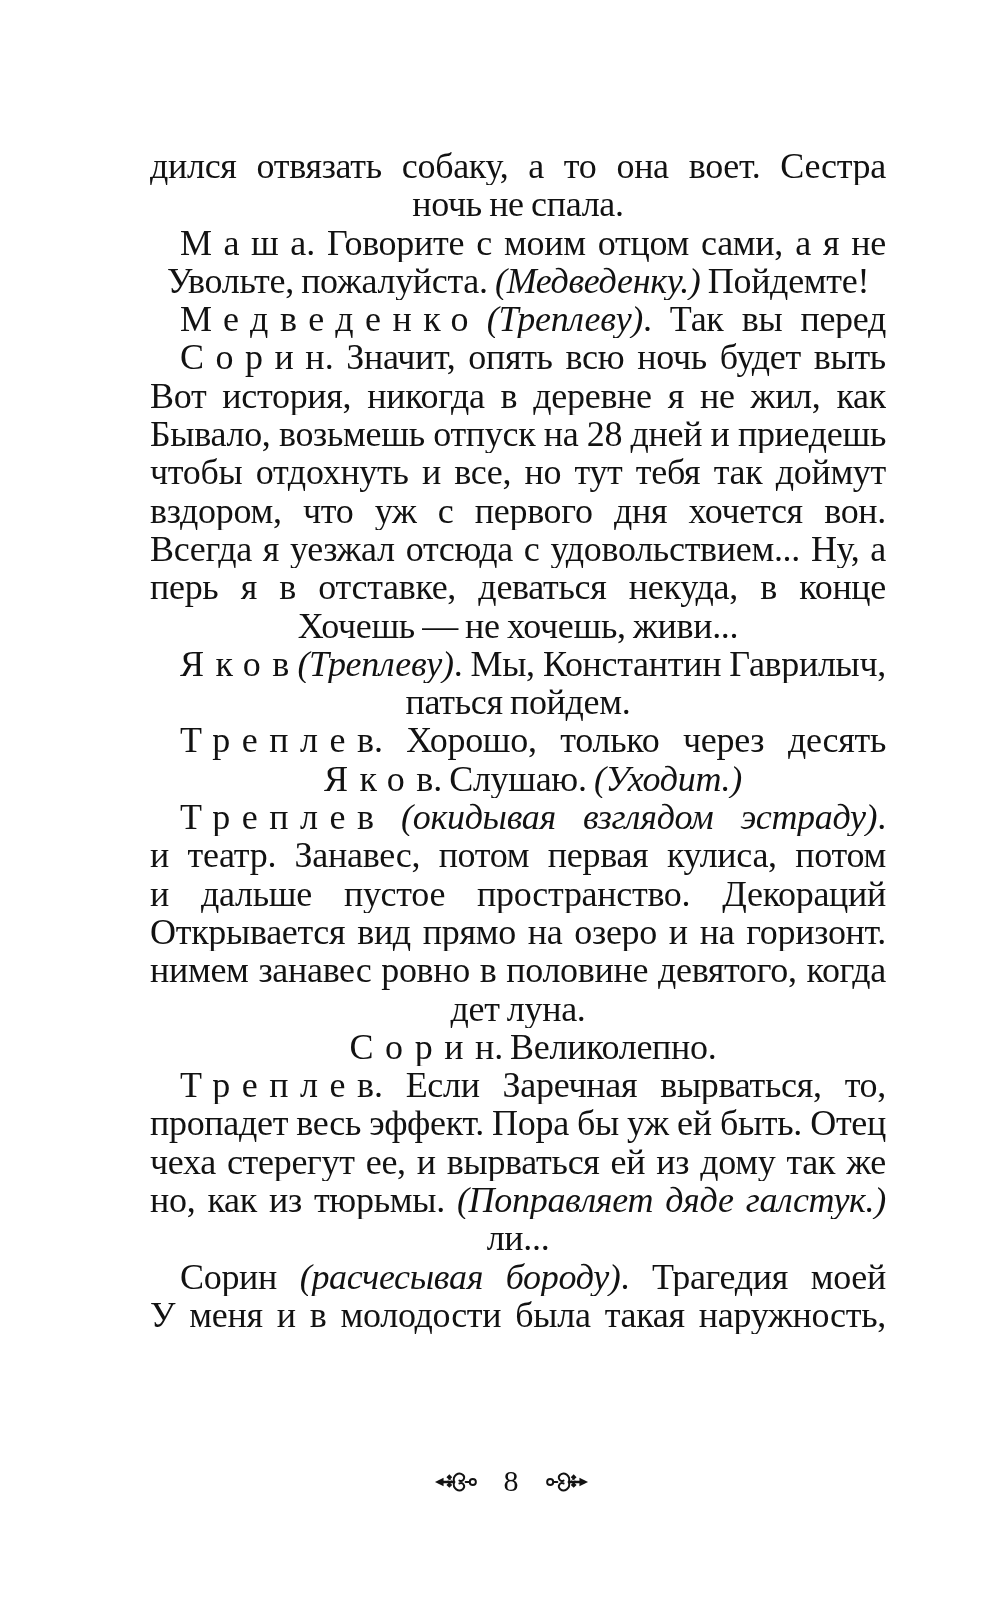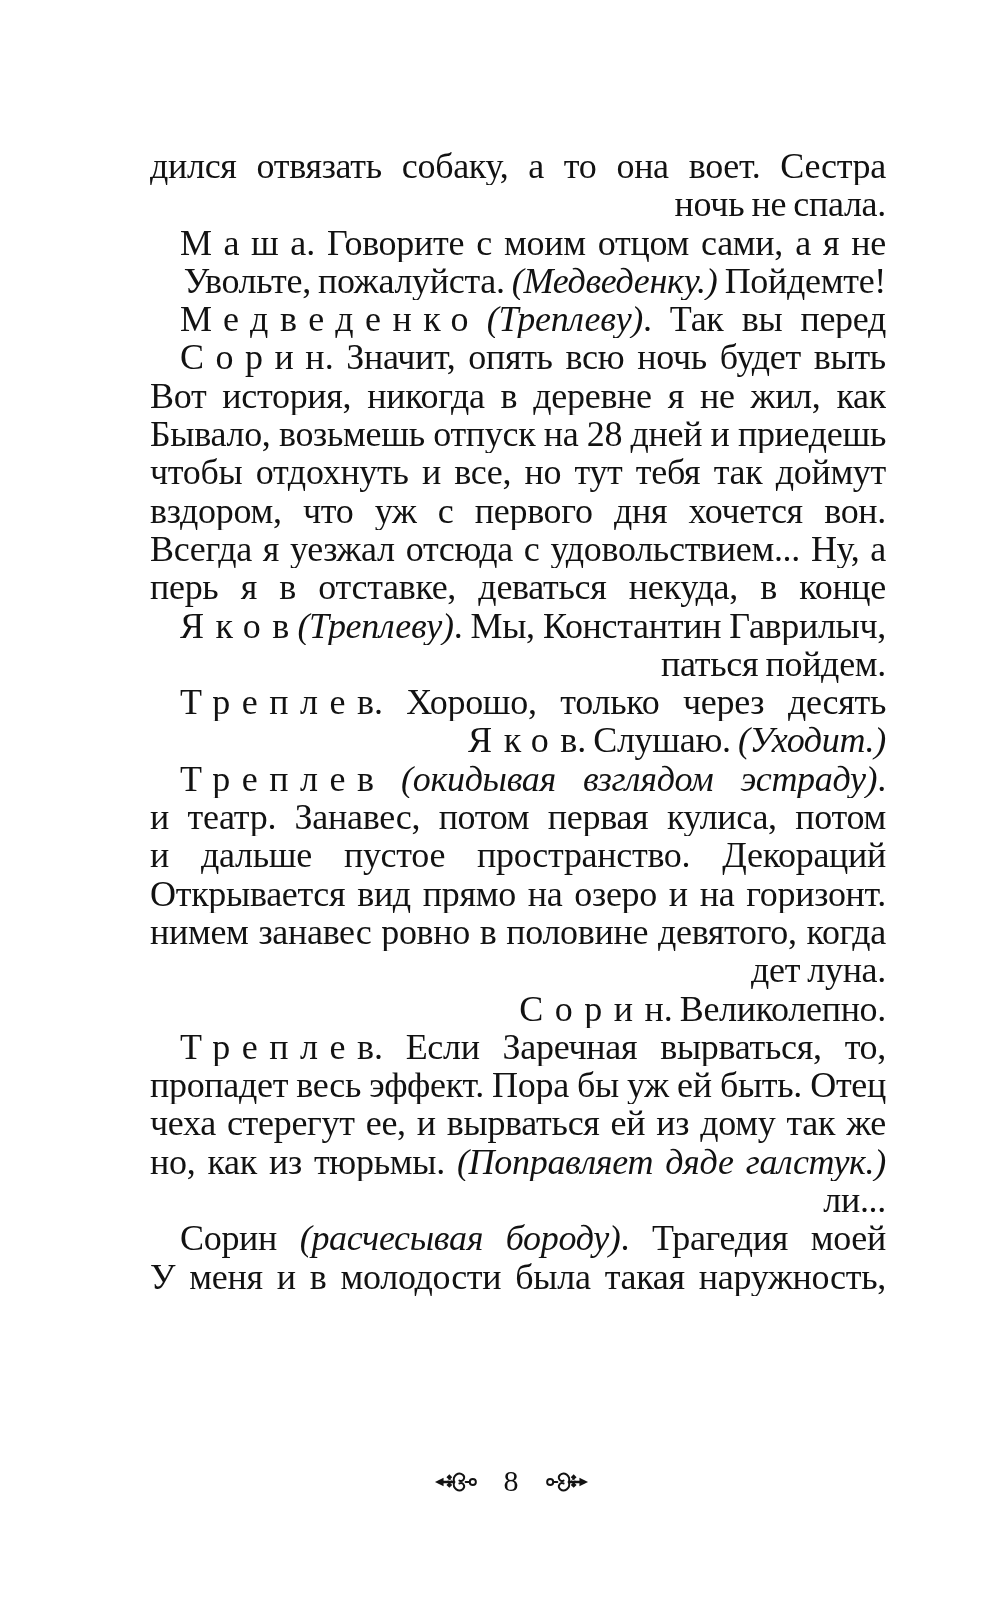--- a/index.html
+++ b/index.html
@@ -22,21 +22,21 @@
     font-family: "Liberation Serif", "DejaVu Serif", serif;
     font-size: 36px;
     line-height: 38.3px;
     color: #121212;
     letter-spacing: -0.3px;
     word-spacing: -1.5px;
   }
   .line {
     height: 38.3px;
     overflow: hidden;
-    text-align: right;
+    text-align: center;
   }
   .line.j {
     text-align: justify;
   }
   
   .line.j::after {
     content: "";
     display: inline-block;
     width: 100%;
     height: 0;
@@ -93,20 +93,21 @@
       <div class="line j ind"><span class="sp">Маша</span><span>. Говорите с моим отцом сами, а я не стану.</span></div>
       <div class="line"><span>Увольте, пожалуйста. </span><span class="it">(Медведенку.)</span><span> Пойдемте!</span></div>
       <div class="line j ind"><span class="sp">Медведенко</span><span> </span><span class="it">(Треплеву)</span><span>. Так вы перед началом</span></div>
       <div class="line j ind"><span class="sp">Сорин</span><span>. Значит, опять всю ночь будет выть собака.</span></div>
       <div class="line j"><span>Вот история, никогда в деревне я не жил, как хотел.</span></div>
       <div class="line j"><span>Бывало, возьмешь отпуск на 28 дней и приедешь сюда,</span></div>
       <div class="line j"><span>чтобы отдохнуть и все, но тут тебя так доймут всяким</span></div>
       <div class="line j"><span>вздором, что уж с первого дня хочется вон. </span><span class="it">(Смеется.)</span></div>
       <div class="line j"><span>Всегда я уезжал отсюда с удовольствием... Ну, а те-</span></div>
       <div class="line j"><span>перь я в отставке, деваться некуда, в конце концов.</span></div>
+      <div class="line"><span>Хочешь — не хочешь, живи...</span></div>
       <div class="line j ind"><span class="sp">Яков</span><span> </span><span class="it">(Треплеву)</span><span>. Мы, Константин Гаврилыч, ку-</span></div>
       <div class="line"><span>паться пойдем.</span></div>
       <div class="line j ind"><span class="sp">Треплев</span><span>. Хорошо, только через десять минут</span></div>
       <div class="line ind"><span class="sp">Яков</span><span>. Слушаю. </span><span class="it">(Уходит.)</span></div>
       <div class="line j ind"><span class="sp">Треплев</span><span> </span><span class="it">(окидывая взглядом эстраду)</span><span>. Вот тебе</span></div>
       <div class="line j"><span>и театр. Занавес, потом первая кулиса, потом вторая</span></div>
       <div class="line j"><span>и дальше пустое пространство. Декораций никаких.</span></div>
       <div class="line j"><span>Открывается вид прямо на озеро и на горизонт. Под-</span></div>
       <div class="line j"><span>нимем занавес ровно в половине девятого, когда взой-</span></div>
       <div class="line"><span>дет луна.</span></div>

